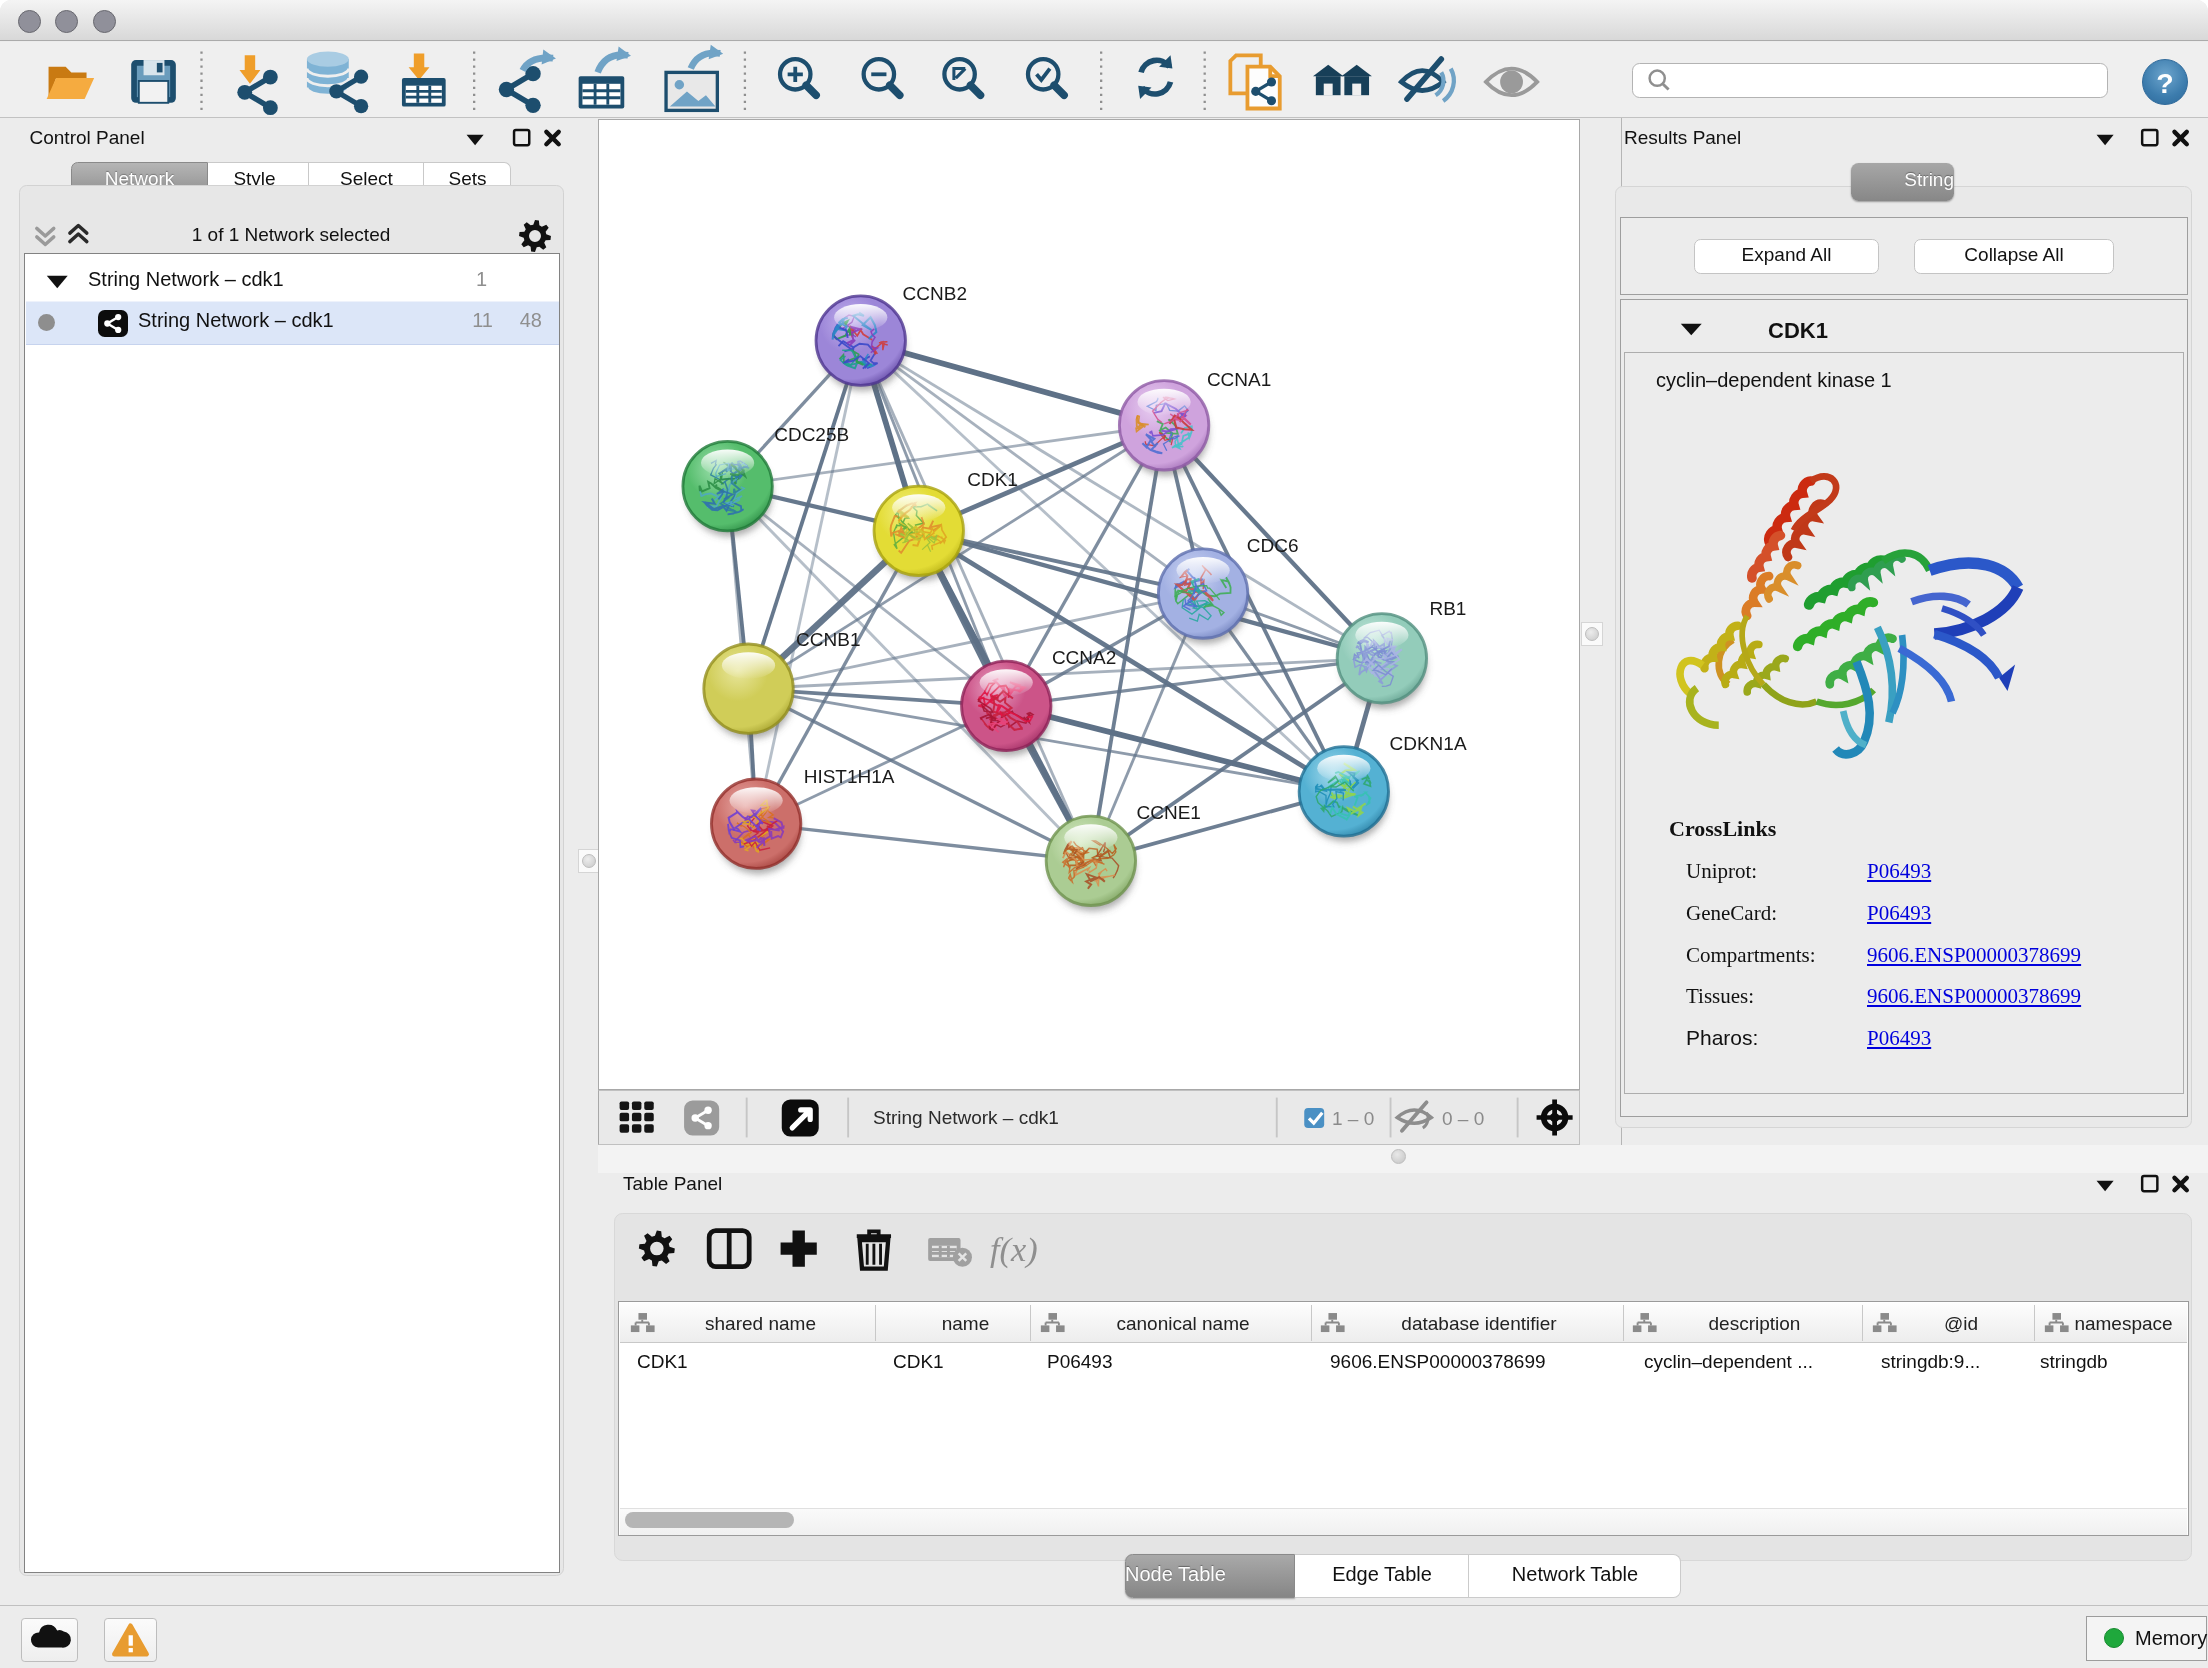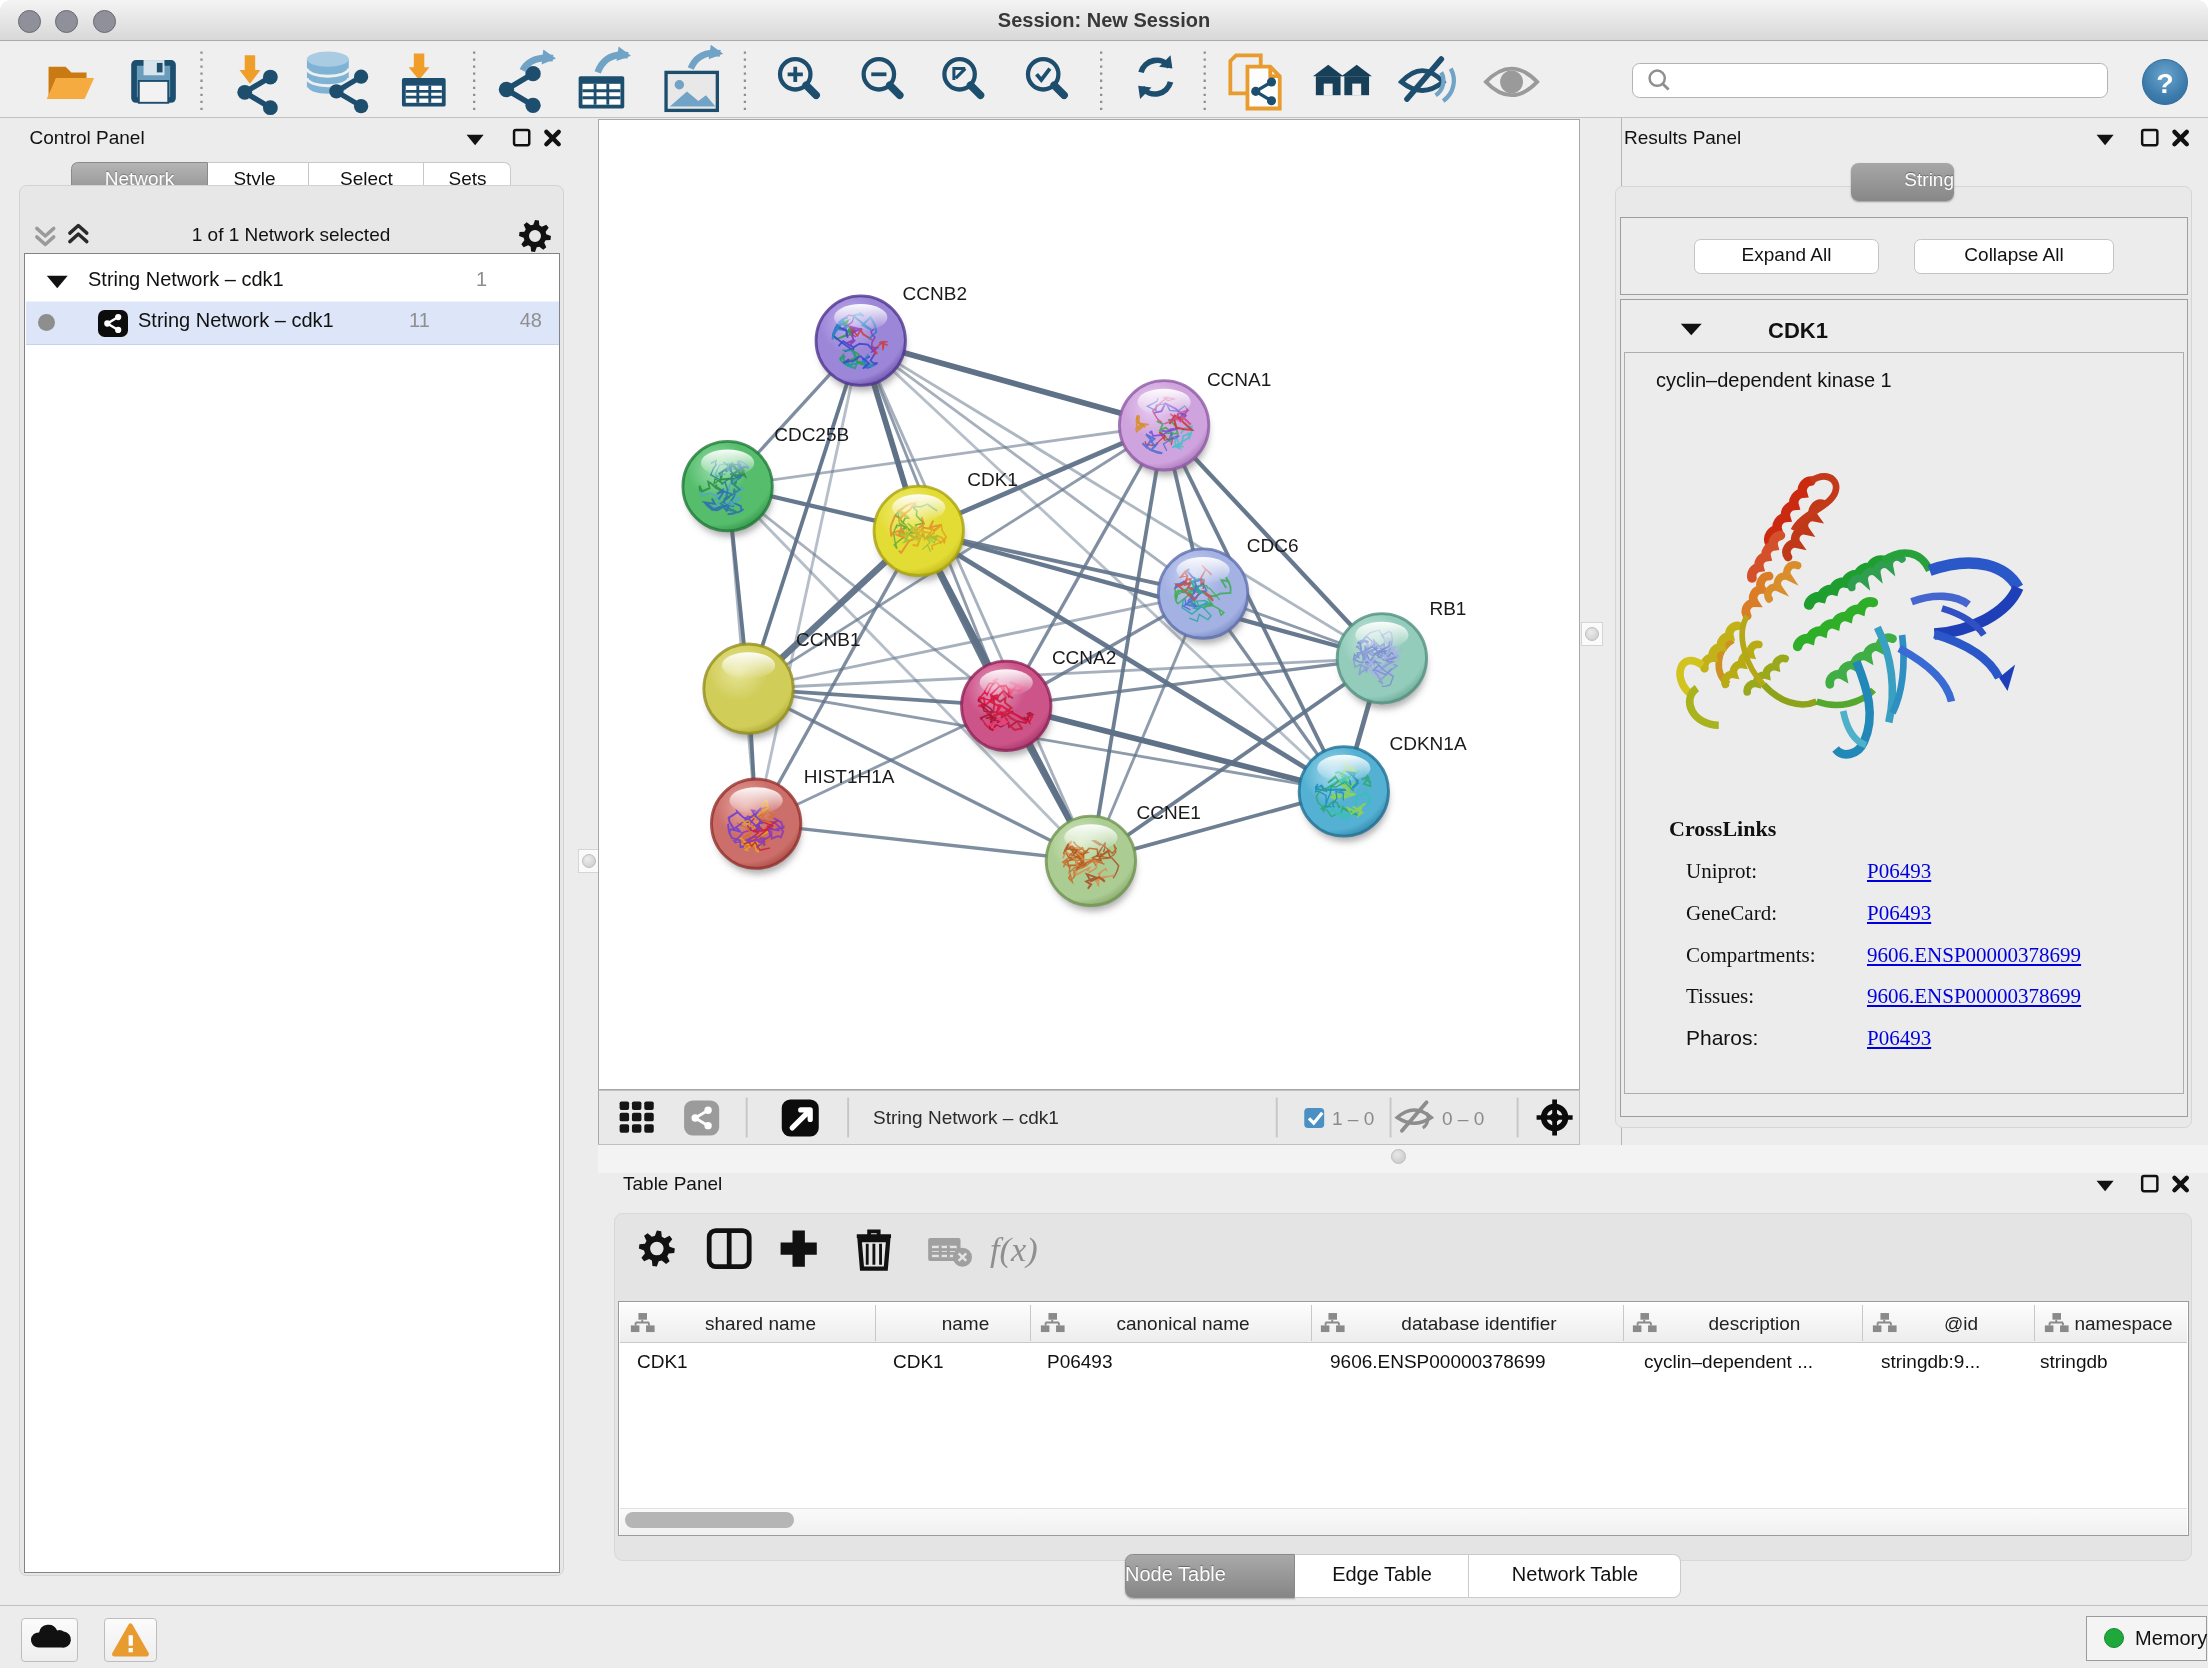--- a/index.html
+++ b/index.html
@@ -5,21 +5,20 @@
 #win { position:relative; width:2208px; height:1668px; background:#ececec; border-radius:11.4px 11.4px 0 0; overflow:hidden; }
 .abs { position:absolute; }
 svg.abs { display:block; }
 .txt { position:absolute; white-space:nowrap; color:#1a1a1a; }
 </style></head><body>
 <div id="win">
 <div class="abs" style="left:0;top:0;width:2208px;height:41px;background:linear-gradient(#f4f4f4,#d8d8d8);border-bottom:1px solid #ababab;border-radius:11.4px 11.4px 0 0"></div>
 <div class="abs" style="left:18px;top:9.5px;width:23px;height:23px;border-radius:50%;background:#90909a;border:1.4px solid #68686f"></div>
 <div class="abs" style="left:55px;top:9.5px;width:23px;height:23px;border-radius:50%;background:#90909a;border:1.4px solid #68686f"></div>
 <div class="abs" style="left:93px;top:9.5px;width:23px;height:23px;border-radius:50%;background:#90909a;border:1.4px solid #68686f"></div>
-<div class="txt" style="left:0;top:8.6px;width:2208px;text-align:center;font-size:20px;font-weight:bold;color:#383838">Session: New Session</div>
 <div class="abs" style="left:0;top:42px;width:2208px;height:76px;background:#efefef;border-bottom:1px solid #c2c2c2"></div>
 <svg class="abs" width="2208" height="76" viewBox="0 0 2322 80" style="left:0;top:42px">
 <line x1="211" y1="10" x2="211" y2="72" stroke="#8f8f8f" stroke-width="2.4" stroke-dasharray="2.4 5"></line>
 <line x1="498" y1="10" x2="498" y2="72" stroke="#8f8f8f" stroke-width="2.4" stroke-dasharray="2.4 5"></line>
 <line x1="783" y1="10" x2="783" y2="72" stroke="#8f8f8f" stroke-width="2.4" stroke-dasharray="2.4 5"></line>
 <line x1="1158" y1="10" x2="1158" y2="72" stroke="#8f8f8f" stroke-width="2.4" stroke-dasharray="2.4 5"></line>
 <line x1="1267" y1="10" x2="1267" y2="72" stroke="#8f8f8f" stroke-width="2.4" stroke-dasharray="2.4 5"></line>
 <path d="M50,60 L50,26 L68,26 L74,32 L90,32 L90,38 L58,38 Z" fill="#c97a12"></path>
 <path d="M48,60 L58,38 L98,38 L88,60 Z" fill="#f5ab40"></path>
 <rect x="137" y="19" width="47" height="45" rx="5" fill="#1d4e6e"></rect>
@@ -164,21 +163,21 @@
 <svg class="abs" width="29.5" height="27" style="left:98px;top:310px" viewBox="0 0 31 28">
       <g stroke="#ffffff" stroke-width="2.6">
         <line x1="9.8" y1="14.0" x2="21.2" y2="7.2"></line>
         <line x1="9.8" y1="14.0" x2="21.2" y2="20.8"></line>
       </g>
       <circle cx="9.8" cy="14.0" r="3.3" fill="#ffffff" stroke="none"></circle>
       <circle cx="21.2" cy="7.2" r="3.3" fill="#ffffff" stroke="none"></circle>
       <circle cx="21.2" cy="20.8" r="3.3" fill="#ffffff" stroke="none"></circle>
     </svg>
 <div class="txt" style="left:138px;top:309px;font-size:20px;color:#111">String Network – cdk1</div>
-<div class="txt" style="left:409px;top:309px;width:84px;text-align:left;font-size:20px;color:#8f8f8f">11</div>
+<div class="txt" style="left:409px;top:309px;width:84px;text-align:right;font-size:20px;color:#8f8f8f">11</div>
 <div class="txt" style="left:466px;top:309px;width:76px;text-align:right;font-size:20px;color:#8f8f8f">48</div>
 <div class="abs" style="left:578px;top:849px;width:22px;height:24px;background:#fafafa;border:1px solid #d5d5d5"></div>
 <div class="abs" style="left:582px;top:854px;width:14.3px;height:14.3px;border-radius:50%;background:radial-gradient(circle at 40% 35%,#ececec,#c9c9c9);border:1px solid #bdbdbd"></div>
 <div class="abs" style="left:598px;top:119px;width:982px;height:971px;background:#ffffff;border:1px solid #a8a8a8;border-right:1px solid #a8a8a8"></div>
 <svg width="981" height="970" viewBox="0 0 1031 1020" style="position:absolute;left:598px;top:120px">
 <defs>
         <filter id="blur1" x="-40%" y="-40%" width="180%" height="180%">
           <feGaussianBlur stdDeviation="4"></feGaussianBlur>
         </filter>
 <radialGradient id="gCCNB2" cx="0.38" cy="0.30" r="0.85">

